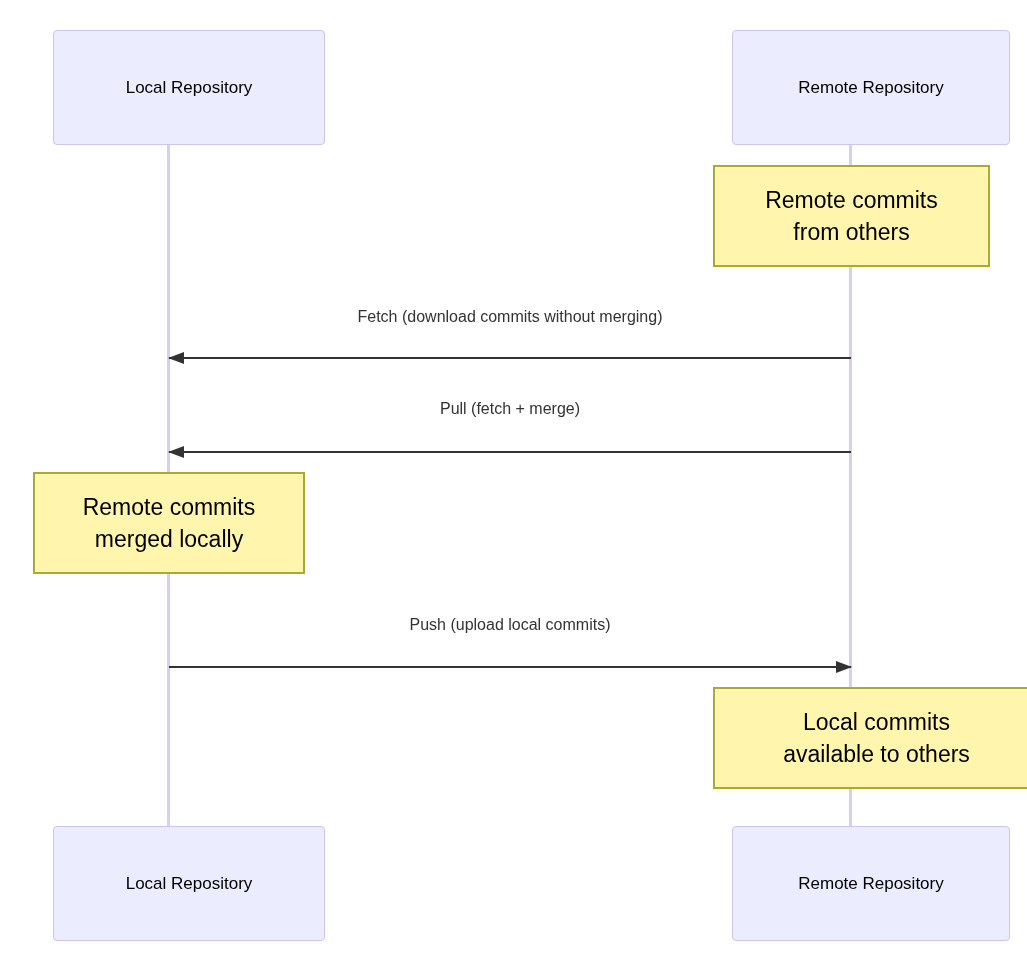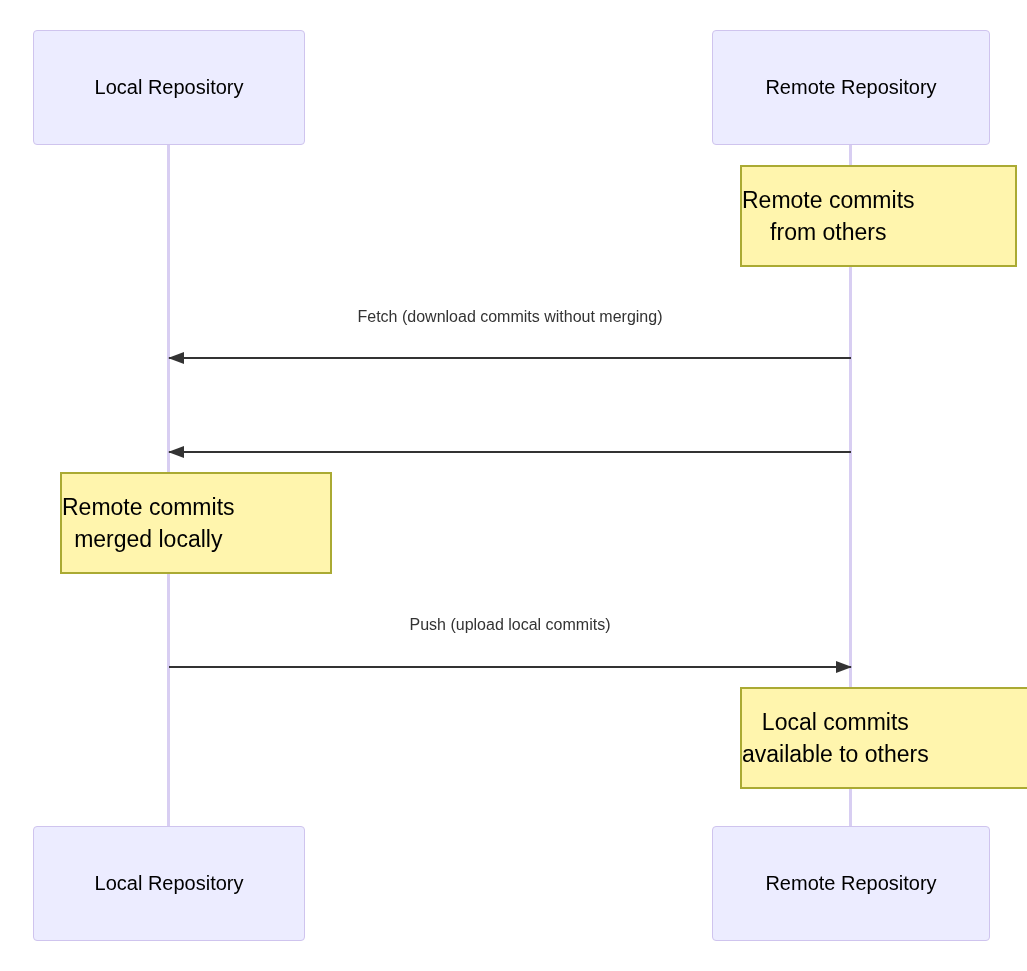--- a/index.html
+++ b/index.html
@@ -13,24 +13,25 @@
   }
   
   .actor {
     position: absolute;
     display: flex;
     align-items: center;
     justify-content: center;
     background: var(--actor-fill, #ECECFF);
     border: 1.5px solid var(--actor-border, #CFC4EE);
     border-radius: 4px;
-    font-size: 20px;
+    font-size: 17px;
     color: var(--actor-text, #000000);
     box-sizing: border-box;
     text-align: center;
+    margin-left: 20px;
   }
   .actor-top-local    { left: 33px;  top: 30px;  width: 272px; height: 115px; }
   .actor-top-remote   { left: 712px; top: 30px;  width: 278px; height: 115px; }
   .actor-bottom-local { left: 33px;  top: 826px; width: 272px; height: 115px; }
   .actor-bottom-remote{ left: 712px; top: 826px; width: 278px; height: 115px; }
 
   
   .lifeline {
     position: absolute;
     top: 145px;
@@ -39,29 +40,29 @@
     background: var(--lifeline, #D8CEF2);
   }
   .lifeline-local  { left: 167px; }
   .lifeline-remote { left: 849px; }
 
   
   .note {
     position: absolute;
     display: flex;
     align-items: center;
+    justify-content: center;
     background: var(--note-fill, #FFF5AD);
     border: 2px solid var(--note-border, #AAAA33);
     box-sizing: border-box;
     font-size: 23px;
     line-height: 1.4;
     color: var(--note-text, #000000);
     text-align: center;
     white-space: pre-line;
-    margin-left: 27px;
   }
   .note-1 { left: 713px; top: 165px; width: 277px; height: 102px; }
   .note-2 { left: 33px;  top: 472px; width: 272px; height: 102px; }
   .note-3 { left: 713px; top: 687px; width: 327px; height: 102px; }
 
   
   .msg-label {
     position: absolute;
     left: 169px;
     width: 682px;
@@ -119,20 +120,21 @@
   <div class="note note-1">
     <span>Remote commits
 from others</span>
   </div>
 
   <div class="msg-label msg-label-fetch">Fetch (download commits without merging)</div>
   <div class="msg-line msg-line-fetch">
     <span class="arrowhead arrowhead-left"></span>
   </div>
 
+  <div class="msg-label msg-label-pull">Pull (fetch + merge)</div>
   <div class="msg-line msg-line-pull">
     <span class="arrowhead arrowhead-left"></span>
   </div>
 
   <div class="note note-2">
     <span>Remote commits
 merged locally</span>
   </div>
 
   <div class="msg-label msg-label-push">Push (upload local commits)</div>

